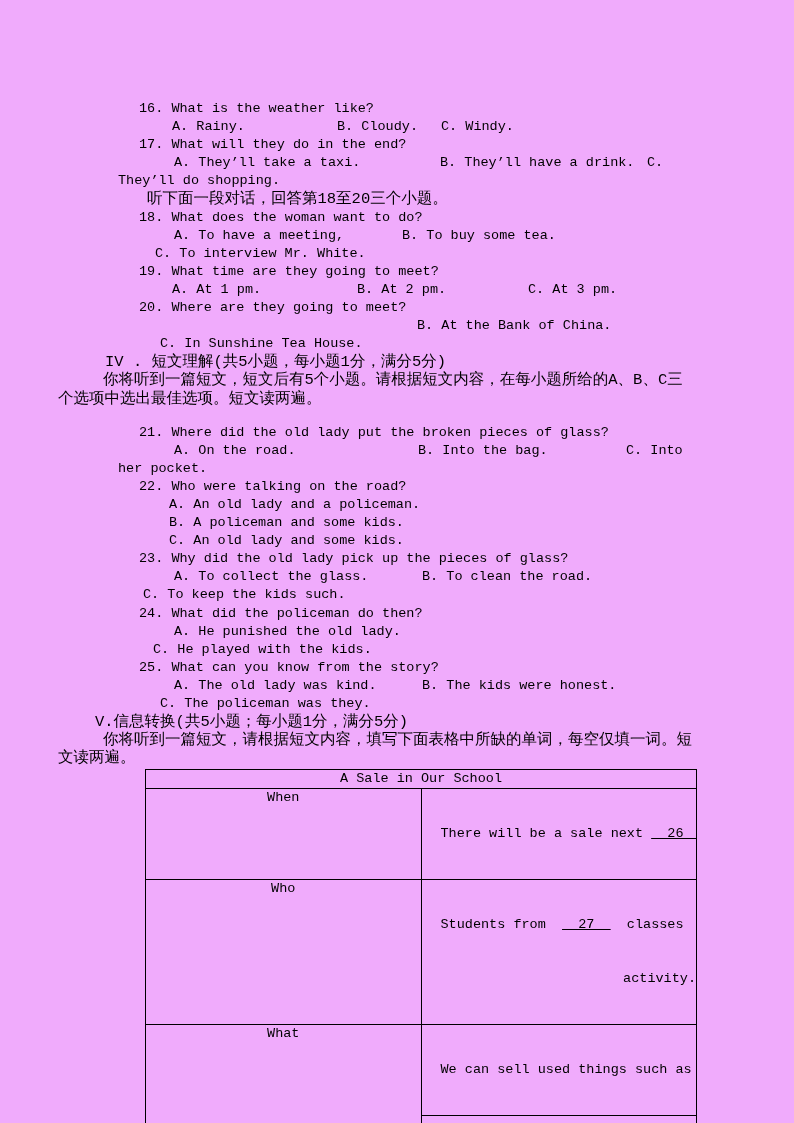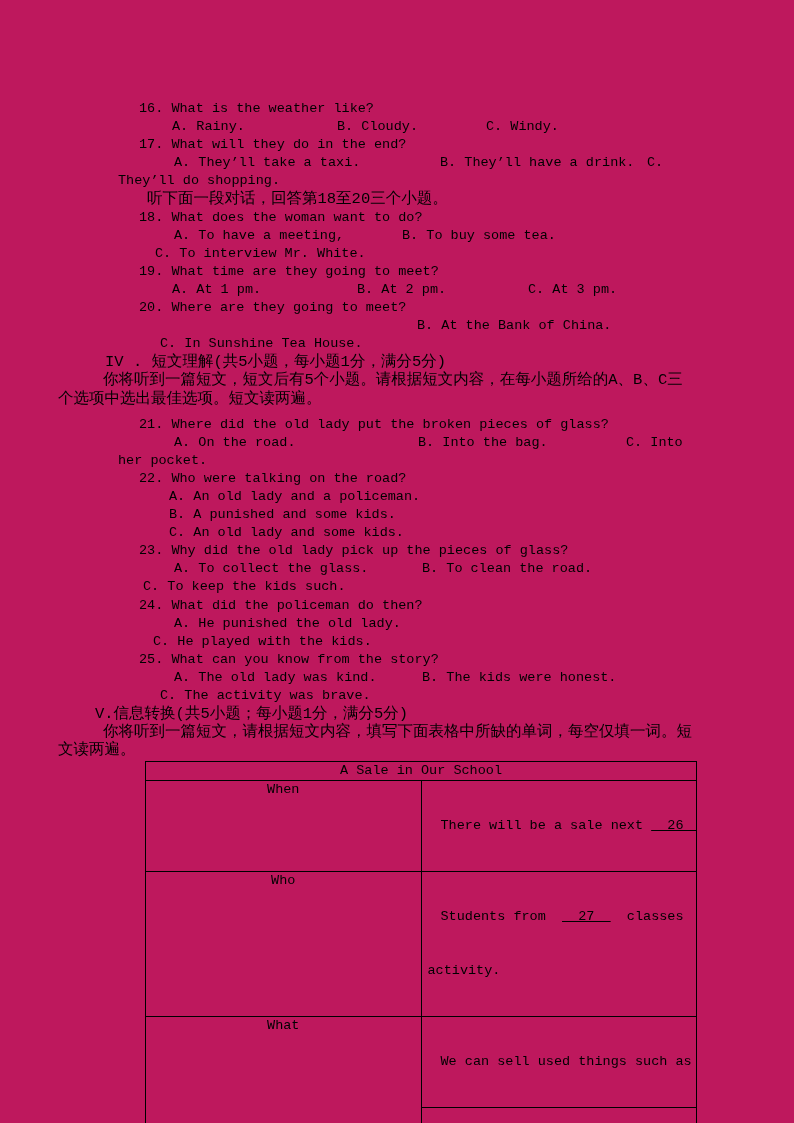--- a/index.html
+++ b/index.html
@@ -1,71 +1,71 @@
 <!DOCTYPE html>
 <html><head>
 <meta charset="utf-8">
 <style>
   html,body{margin:0;padding:0;background:#fff;}
   .page{
     position:relative;
     width:794px;height:1123px;
-    background:#be185d;color:#000;
+    background:#f0abfc;color:#000;
     font-family:"Liberation Mono","DejaVu Sans Mono",monospace;
     font-size:13.5px;
     box-sizing:border-box;
     padding:100px 30px 0 57px;
     overflow:hidden;
   }
   .line{
     position:relative;
     height:18.1px;
     line-height:18.1px;
     white-space:pre;
   }
   .zh{font-size:15.5px;}
   .opt{position:absolute;top:0;white-space:pre;}
   .blank{text-decoration:underline;}
-  .gap2{margin-top:8px;}
+  .gap2{margin-top:16px;}
   
   table.sale{
     border-collapse:collapse;
     table-layout:fixed;
     margin:2px 0 0 88px;
     width:552px;
   }
   table.sale td{
     border:1px solid #000;
     padding:0;
     vertical-align:top;
     font-size:13.5px;
     line-height:18px;
     white-space:pre;
     overflow:hidden;
   }
   td.t-title{height:18px;text-align:center;}
   td.t-label{text-align:center;padding-top:1px;}
-  .tl{white-space:pre;line-height:18px;}
+  .tl{white-space:pre;line-height:18px;text-align:right;}
   .tl.first{padding-left:19px;}
   .tl.wrap{padding-left:6px;}
   .h-when td{height:19px;}
   .h-who td{height:37px;}
   .h-what1 td{height:21px;}
   .h-what2 td{height:20px;}
 </style>
 </head>
 <body>
 
 <div class="page">
 
   <div class="line" style="padding-left:82px">16. What is the weather like?</div>
   <div class="line">
     <span class="opt" style="left:115px">A. Rainy.</span>
     <span class="opt" style="left:280px">B. Cloudy.</span>
-    <span class="opt" style="left:429px">C. Windy.</span>
+    <span class="opt" style="left:384px">C. Windy.</span>
   </div>
 
   <div class="line" style="padding-left:82px">17. What will they do in the end?</div>
   <div class="line">
     <span class="opt" style="left:117px">A. They’ll take a taxi.</span>
     <span class="opt" style="left:383px">B. They’ll have a drink.</span>
     <span class="opt" style="left:590px">C.</span>
   </div>
   <div class="line" style="padding-left:61px">They’ll do shopping.</div>
 
@@ -98,42 +98,42 @@
   <div class="line gap2" style="padding-left:82px">21. Where did the old lady put the broken pieces of glass?</div>
   <div class="line">
     <span class="opt" style="left:117px">A. On the road.</span>
     <span class="opt" style="left:361px">B. Into the bag.</span>
     <span class="opt" style="left:569px">C. Into</span>
   </div>
   <div class="line" style="padding-left:61px">her pocket.</div>
 
   <div class="line" style="padding-left:82px">22. Who were talking on the road?</div>
   <div class="line" style="padding-left:112px">A. An old lady and a policeman.</div>
-  <div class="line" style="padding-left:112px">B. A punished and some kids.</div>
+  <div class="line" style="padding-left:112px">B. A policeman and some kids.</div>
   <div class="line" style="padding-left:112px">C. An old lady and some kids.</div>
 
   <div class="line" style="padding-left:82px">23. Why did the old lady pick up the pieces of glass?</div>
   <div class="line">
     <span class="opt" style="left:117px">A. To collect the glass.</span>
     <span class="opt" style="left:365px">B. To clean the road.</span>
   </div>
   <div class="line" style="padding-left:86px">C. To keep the kids such.</div>
 
   <div class="line" style="padding-left:82px">24. What did the policeman do then?</div>
   <div class="line">
     <span class="opt" style="left:117px">A. He punished the old lady.</span>
   </div>
   <div class="line" style="padding-left:96px">C. He played with the kids.</div>
 
   <div class="line" style="padding-left:82px">25. What can you know from the story?</div>
   <div class="line">
     <span class="opt" style="left:117px">A. The old lady was kind.</span>
     <span class="opt" style="left:365px">B. The kids were honest.</span>
   </div>
-  <div class="line" style="padding-left:103px">C. The activity was brave.</div>
+  <div class="line" style="padding-left:103px">C. The policeman was they.</div>
 
   <div class="line zh" style="padding-left:38px">V.信息转换(共5小题；每小题1分，满分5分)</div>
   <div class="line zh" style="padding-left:46px">你将听到一篇短文，请根据短文内容，填写下面表格中所缺的单词，每空仅填一词。短</div>
   <div class="line zh" style="padding-left:1px">文读两遍。</div>
 
   <table class="sale">
     <tbody>
         <tr>
       <td class="t-title" colspan="2">A Sale in Our School</td>
     </tr>

